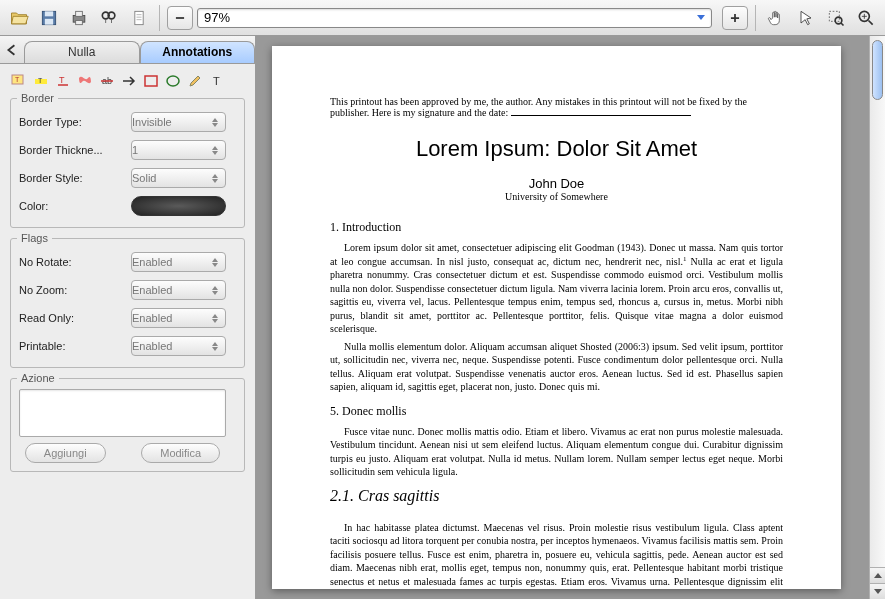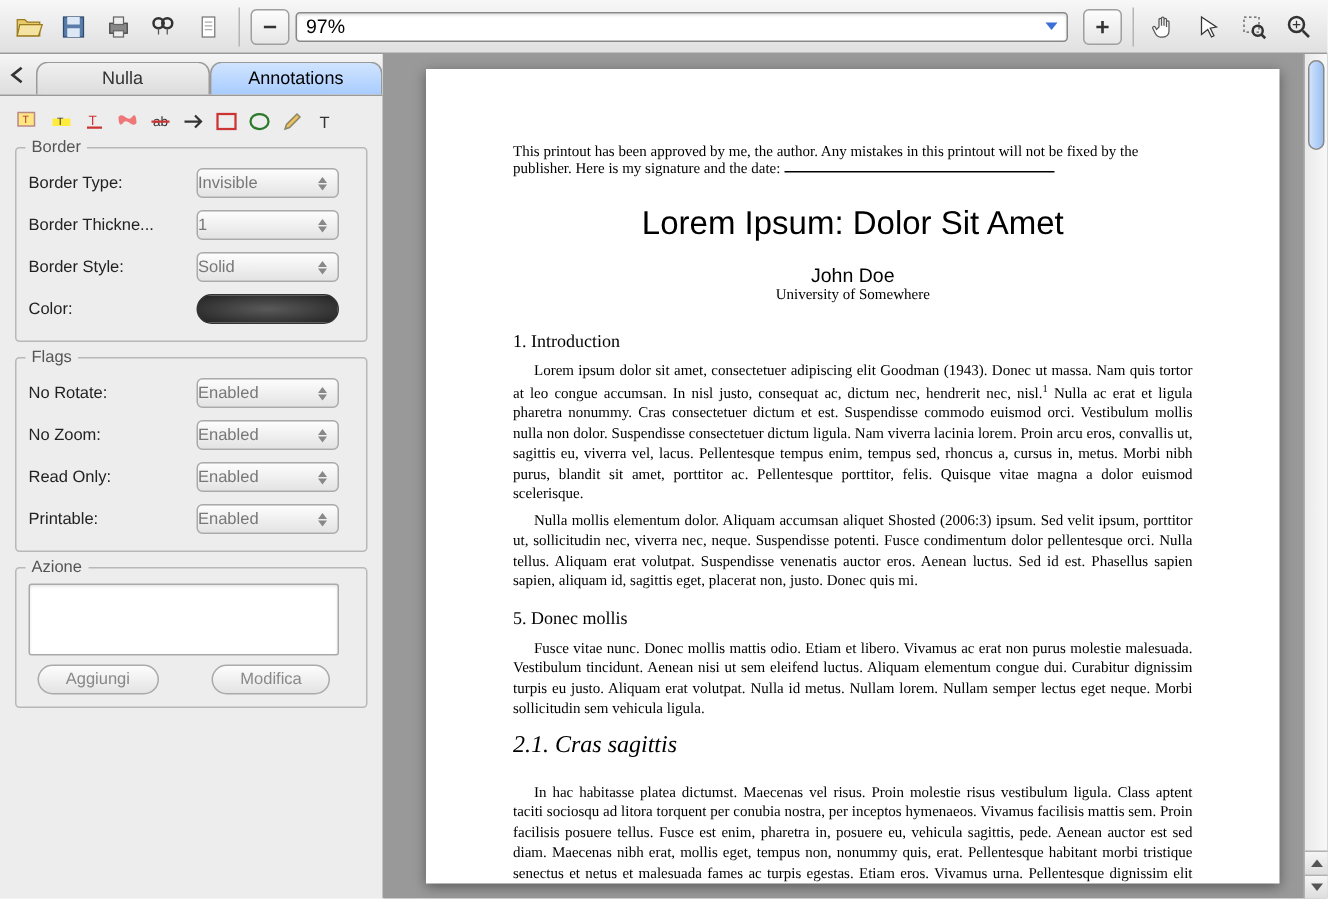--- a/index.html
+++ b/index.html
@@ -19,21 +19,21 @@
 .main { display:flex; height: calc(599px - 36px); }
 .side { width: 256px; background: #ededed; border-right:1px solid #9a9a9a; display:flex; flex-direction:column; }
 .doc-wrap { flex:1; position:relative; background:#999; }
 
 
 .tabs { display:flex; align-items:center; height:28px; border-bottom:1px solid #9a9a9a; background:linear-gradient(#f5f5f5,#dedede); }
 .tab-arrow { width:24px; height:22px; display:flex; align-items:center; justify-content:center; cursor:pointer; }
 .tab-arrow svg{width:12px;height:12px;}
 .tab { flex:1; height:22px; display:flex; align-items:center; justify-content:center; font-size:12px; border:1px solid #9a9a9a; border-bottom:none; border-radius:8px 8px 0 0; margin-top:4px; cursor:pointer;}
 .tab.inactive { background:linear-gradient(#f0f0f0,#dcdcdc); color:#333; }
-.tab.active { background:linear-gradient(#d0e4ff,#a8ccff); color:#000; font-weight:400; }
+.tab.active { background:linear-gradient(#d0e4ff,#a8ccff); color:#000; font-weight:700; }
 
 
 .tool-row { padding: 8px 10px 6px 10px; display:flex; gap:4px; flex-wrap:wrap; align-items:center; }
 .mini-tool { width:18px; height:18px; display:flex; align-items:center; justify-content:center; cursor:pointer; }
 .mini-tool svg { width:16px; height:16px; }
 
 
 .group { margin: 2px 10px 8px 10px; border:1px solid #b8b8b8; border-radius:3px; padding: 10px 18px 6px 8px; position:relative; background:#ededed; }
 .group > .legend { position:absolute; top:-7px; left:6px; background:#ededed; padding:0 4px; font-size:11px; color:#555; }
 .row { display:flex; align-items:center; justify-content:space-between; height:26px; margin-bottom:2px; }
@@ -44,21 +44,21 @@
 .sel .step .u{border-bottom:4px solid #888;}
 .sel .step .d{border-top:4px solid #888;}
 .color-swatch { width:95px; height:20px; border:1px solid #333; border-radius:10px; background: radial-gradient(ellipse at center, #5a5a5a, #222); cursor:pointer; }
 
 .textarea { width:100%; height:48px; border:1px solid #aaa; background:#fff; border-radius:2px; box-shadow: inset 0 1px 2px rgba(0,0,0,0.1);}
 .btn-row { display:flex; justify-content:space-around; padding:6px 0 2px; gap:24px;}
 .pill { padding:3px 18px; border:1px solid #aaa; border-radius:11px; background:linear-gradient(#fdfdfd,#e3e3e3); font-size:11px; color:#888; cursor:default;}
 
 
 .doc-scroll { position:absolute; inset:0; overflow:hidden; background:#999; }
-.page { position:absolute; left:28px; top:10px; width: calc(100% - 60px); height: calc(100% - 20px); overflow:hidden; background:#fff; box-shadow:0 2px 8px rgba(0,0,0,0.4); padding: 50px 58px 20px 58px; font-family: "Times New Roman", serif; color:#000; }
+.page { position:absolute; left:16px; top:10px; width: calc(100% - 60px); height: calc(100% - 20px); overflow:hidden; background:#fff; box-shadow:0 2px 8px rgba(0,0,0,0.4); padding: 50px 58px 20px 58px; font-family: "Times New Roman", serif; color:#000; }
 .page .approval { font-size:10px; }
 .page .sigline { border-bottom:0.5px solid #000; display:inline-block; width:180px; vertical-align:baseline;}
 .page h1 { font-size:22px; font-weight:normal; text-align:center; margin:18px 0 14px; font-family:"Helvetica Neue",Arial,sans-serif;}
 .page .author { text-align:center; font-size:13px; font-family:"Helvetica Neue",Arial,sans-serif; }
 .page .affil { text-align:center; font-size:10px; margin-bottom:18px;}
 .page h2 { font-size:12px; font-weight:normal; margin:10px 0 6px; }
 .page h3 { font-size:16px; font-style:italic; font-weight:normal; margin:8px 0 16px;}
 .page p { font-size:10px; line-height:1.35; text-align:justify; text-indent:14px; margin-bottom:4px;}
 .page sup{font-size:7px;}
 .vscroll { position:absolute; right:0; top:0; width:16px; height:100%; background:linear-gradient(to right,#eaeaea,#f8f8f8); border-left:1px solid #b0b0b0; }

